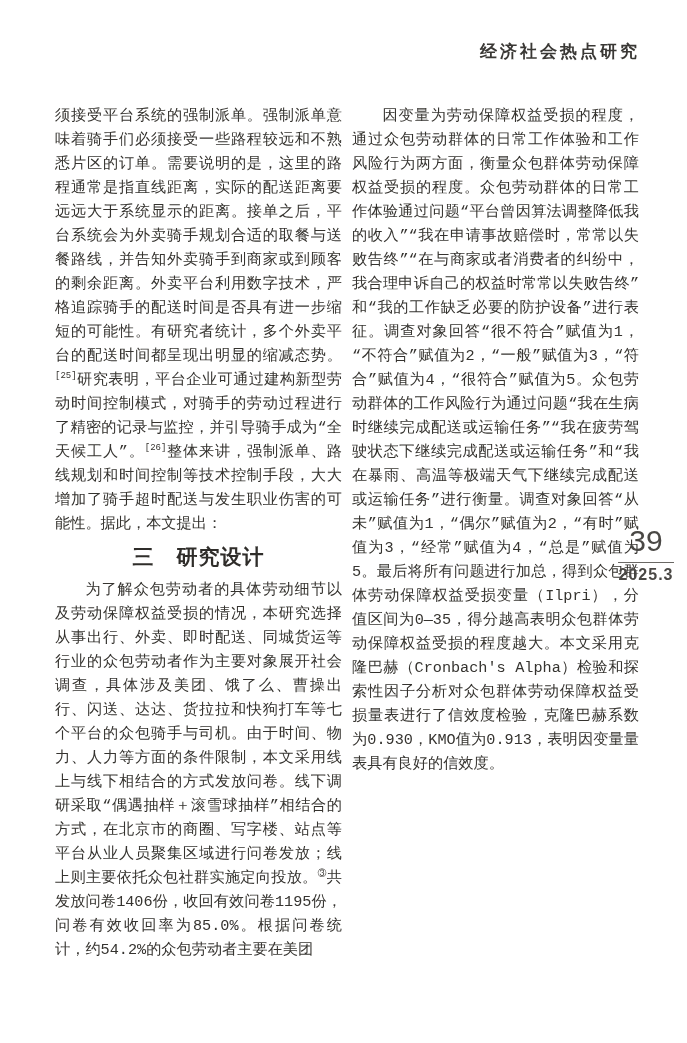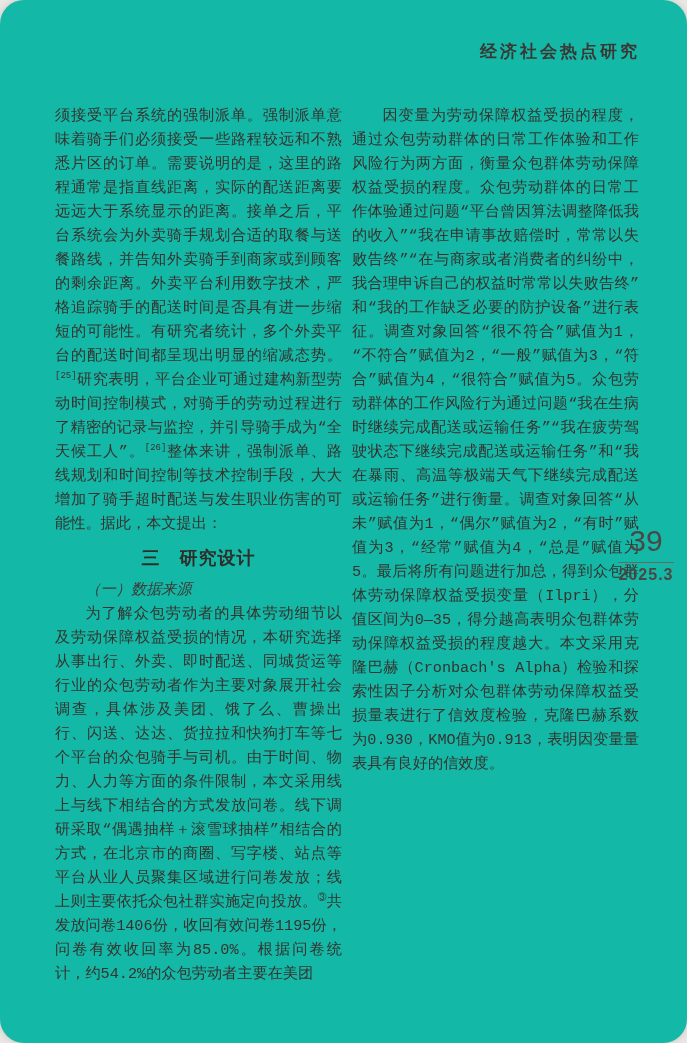--- a/index.html
+++ b/index.html
@@ -1,40 +1,39 @@
 <!DOCTYPE html>
 <html lang="zh"><head>
 <meta charset="utf-8">
 <style>
   html,body{margin:0;padding:0;background:#e8e7e4;}
   .page{
     position:relative;
     width:687px;height:1043px;
     margin:0 auto;
-    background:#14b8a6;
+    background:#ffffff;
     color:#35332f;
     font-family:"Liberation Serif","DejaVu Serif",serif;
     overflow:hidden;
     box-shadow:0 0 6px rgba(0,0,0,.15);
-    border-radius:24px;
   }
   .running-head{
     position:absolute;top:40px;right:47px;
     font-size:17px;font-weight:bold;letter-spacing:3px;
     color:#3a3835;
   }
   .columns{
     position:absolute;left:55px;top:104px;width:584px;
     display:flex;gap:10px;
   }
   .col{width:287px;font-size:15.2px;line-height:24px;text-align:justify;text-justify:inter-character;}
   .col p{margin:0;font-family:Liberation Mono, monospace;}
   .indent{text-indent:2em;}
   .heading{
-    text-align:center;font-weight:bold;font-size:18px;
+    text-align:center;font-weight:bold;font-size:21px;
     letter-spacing:1px;margin:11px 0 7px 0 !important;
     color:#2f2d2a;text-indent:0;
   }
   .subheading{font-style:italic;text-indent:2em;color:#3c3a36;}
   .supref{
     font-size:9px;vertical-align:super;line-height:0;
     letter-spacing:0;color:#35332f;
   }
   .page-marker{
     position:absolute;left:616px;top:524px;width:60px;
@@ -47,21 +46,20 @@
 </head>
 <body>
 
 <div class="page">
   <div class="running-head">经济社会热点研究</div>
 
   <div class="columns">
     <div class="col" id="col-left">
         <p class="body"><span>须接受平台系统的强制派单。强制派单意味着骑手们必须接受一些路程较远和不熟悉片区的订单。需要说明的是，这里的路程通常是指直线距离，实际的配送距离要远远大于系统显示的距离。接单之后，平台系统会为外卖骑手规划合适的取餐与送餐路线，并告知外卖骑手到商家或到顾客的剩余距离。外卖平台利用数字技术，严格追踪骑手的配送时间是否具有进一步缩短的可能性。有研究者统计，多个外卖平台的配送时间都呈现出明显的缩减态势。</span><sup class="supref">[25]</sup><span>研究表明，平台企业可通过建构新型劳动时间控制模式，对骑手的劳动过程进行了精密的记录与监控，并引导骑手成为“全天候工人”。</span><sup class="supref">[26]</sup><span>整体来讲，强制派单、路线规划和时间控制等技术控制手段，大大增加了骑手超时配送与发生职业伤害的可能性。据此，本文提出：</span></p>
         <p class="heading"><span>三　研究设计</span></p>
-        <p class="subheading"><span>（一）数据来源</span></p>
         <p class="body indent"><span>为了解众包劳动者的具体劳动细节以及劳动保障权益受损的情况，本研究选择从事出行、外卖、即时配送、同城货运等行业的众包劳动者作为主要对象展开社会调查，具体涉及美团、饿了么、曹操出行、闪送、达达、货拉拉和快狗打车等七个平台的众包骑手与司机。由于时间、物力、人力等方面的条件限制，本文采用线上与线下相结合的方式发放问卷。线下调研采取“偶遇抽样＋滚雪球抽样”相结合的方式，在北京市的商圈、写字楼、站点等平台从业人员聚集区域进行问卷发放；线上则主要依托众包社群实施定向投放。</span><sup class="supref">③</sup><span>共发放问卷1406份，收回有效问卷1195份，问卷有效收回率为85.0%。根据问卷统计，约54.2%的众包劳动者主要在美团</span></p>
       </div>
     <div class="col" id="col-right">
         <p class="body indent"><span>因变量为劳动保障权益受损的程度，通过众包劳动群体的日常工作体验和工作风险行为两方面，衡量众包群体劳动保障权益受损的程度。众包劳动群体的日常工作体验通过问题“平台曾因算法调整降低我的收入”“我在申请事故赔偿时，常常以失败告终”“在与商家或者消费者的纠纷中，我合理申诉自己的权益时常常以失败告终”和“我的工作缺乏必要的防护设备”进行表征。调查对象回答“很不符合”赋值为1，“不符合”赋值为2，“一般”赋值为3，“符合”赋值为4，“很符合”赋值为5。众包劳动群体的工作风险行为通过问题“我在生病时继续完成配送或运输任务”“我在疲劳驾驶状态下继续完成配送或运输任务”和“我在暴雨、高温等极端天气下继续完成配送或运输任务”进行衡量。调查对象回答“从未”赋值为1，“偶尔”赋值为2，“有时”赋值为3，“经常”赋值为4，“总是”赋值为5。最后将所有问题进行加总，得到众包群体劳动保障权益受损变量（Ilpri），分值区间为0—35，得分越高表明众包群体劳动保障权益受损的程度越大。本文采用克隆巴赫（Cronbach's Alpha）检验和探索性因子分析对众包群体劳动保障权益受损量表进行了信效度检验，克隆巴赫系数为0.930，KMO值为0.913，表明因变量量表具有良好的信效度。</span></p>
         <p class="body indent"></p>
       </div>
   </div>
 
   <div class="page-marker">
     <div class="page-number">39</div>

